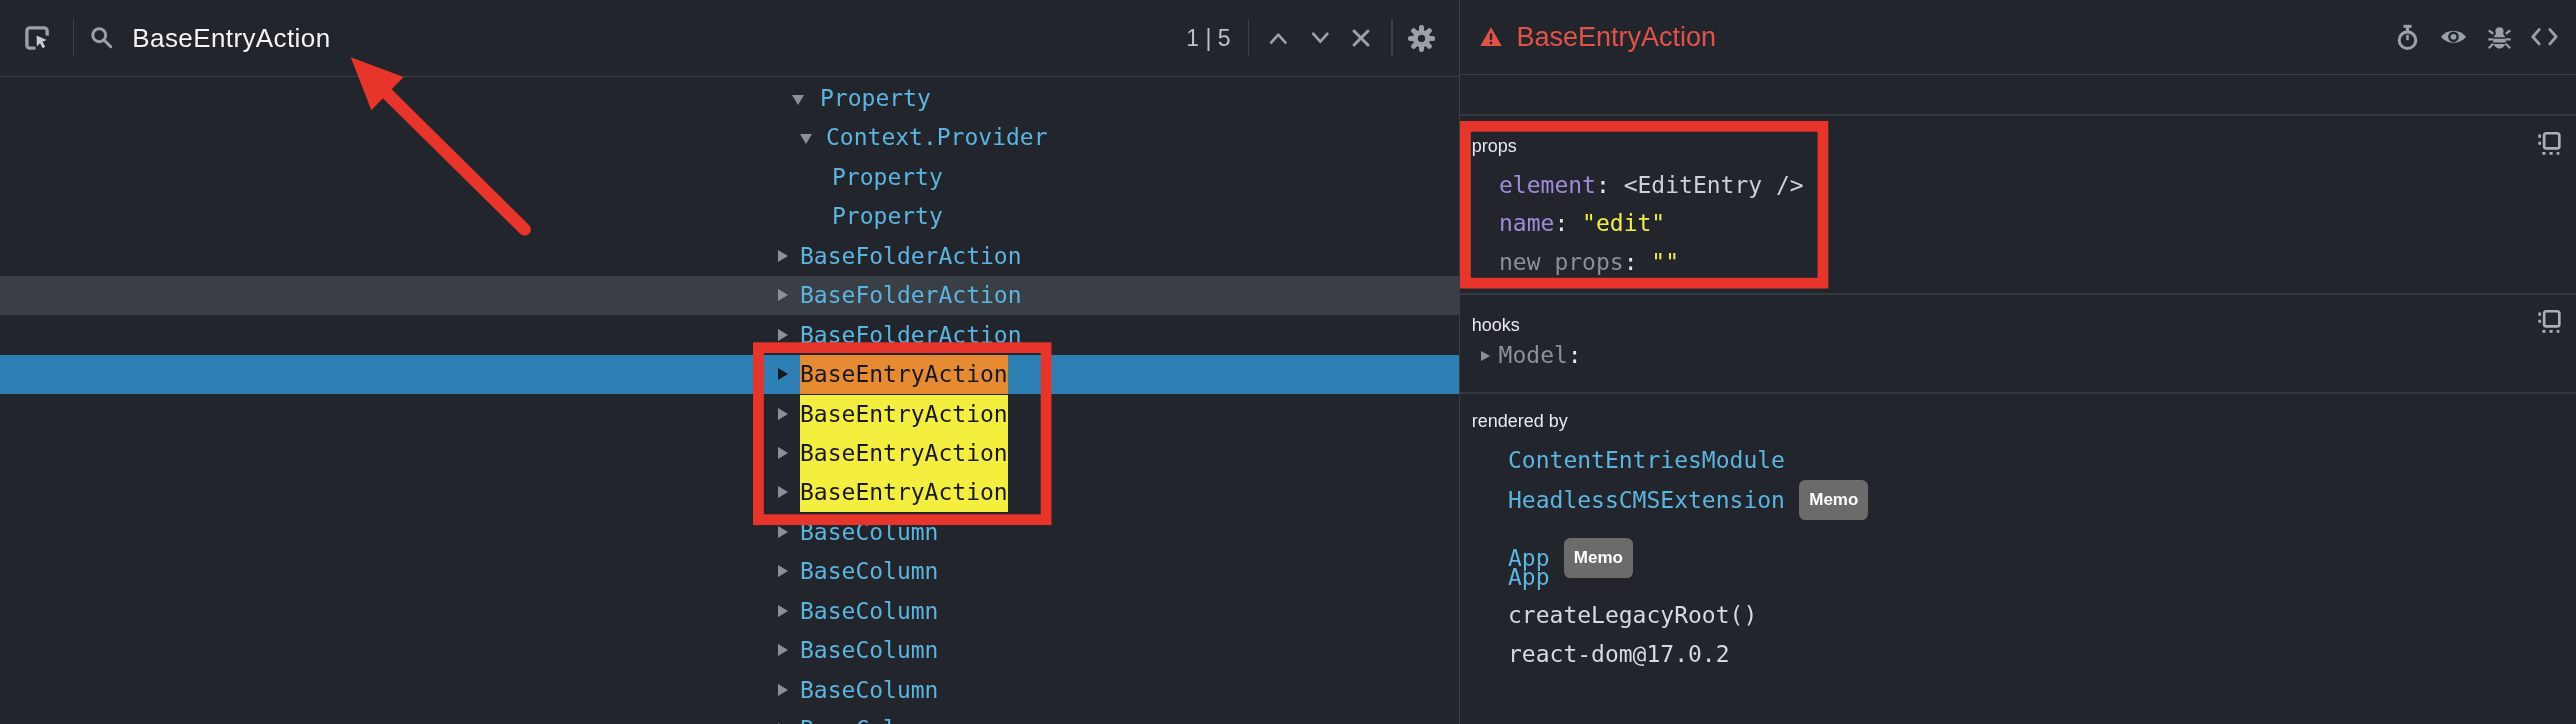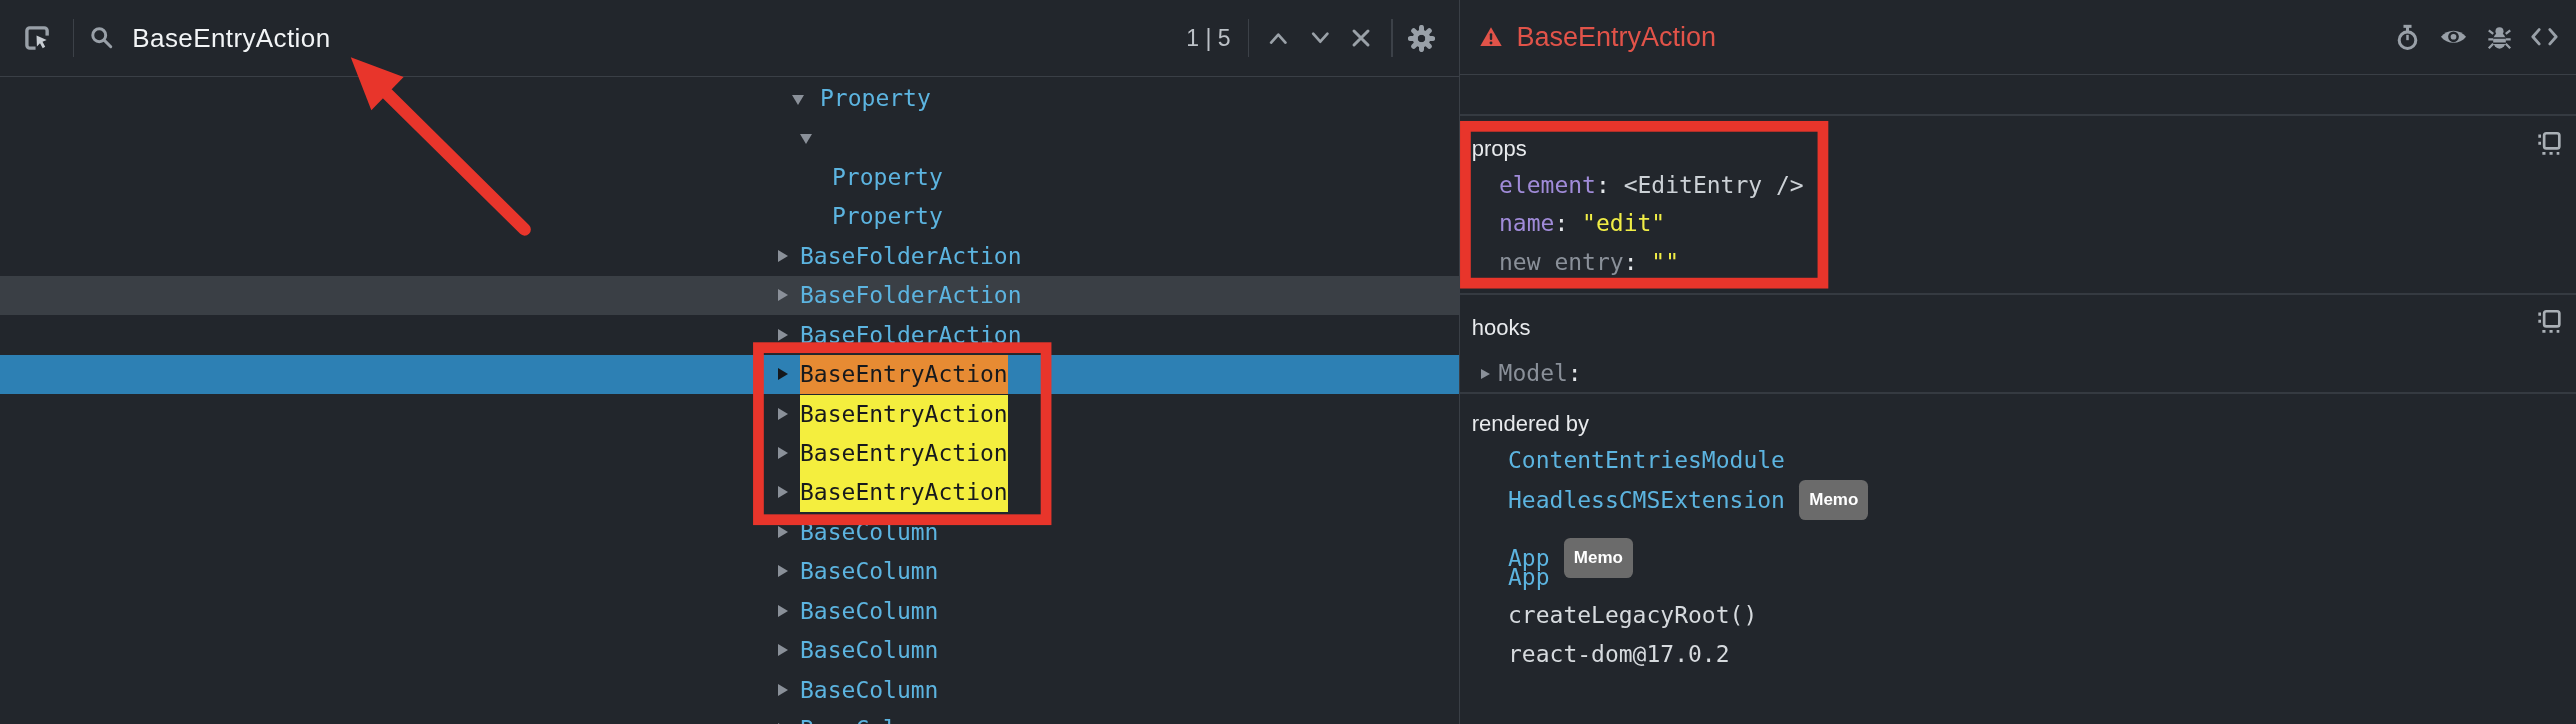--- a/index.html
+++ b/index.html
@@ -46,21 +46,21 @@
 
   
   .right-panel{position:absolute;left:1459px;top:0;width:1117px;height:724px;
                border-left:1.8px solid var(--c-panel-border);}
   .r-header{position:absolute;left:0;top:0;width:100%;height:75px;
             border-bottom:1.8px solid var(--c-panel-border);
             display:flex;align-items:center;}
   .r-title{margin-left:13.4px;font-size:27px;color:var(--c-error-red);}
   .r-icons{margin-left:auto;margin-right:18px;display:flex;align-items:center;gap:19px;}
   .hline{position:absolute;left:0;width:100%;height:1.8px;background:#353a41;}
-  .sec-label{position:absolute;left:11.7px;font-size:22px;color:var(--c-label-text);}
+  .sec-label{position:absolute;left:11.7px;font-size:18px;color:var(--c-label-text);}
   .copy-btn{position:absolute;right:14.3px;background:none;border:none;padding:0;cursor:pointer;}
   .prop-row,.hooks-row,.rb-item{position:absolute;height:39px;line-height:39px;
       font-family:"DejaVu Sans Mono",monospace;font-size:23px;white-space:pre;}
   .prop-row{left:39px;}
   .hooks-row{left:20.6px;color:var(--c-key-gray);}
   .rb-item{left:48px;}
   .k-purple{color:var(--c-key-purple);}
   .k-gray{color:var(--c-key-gray);}
   .sep{color:#e4e7ea;}
   .v-yellow{color:var(--c-value-yellow);}
@@ -126,20 +126,21 @@
         </svg>
       </button>
     </div>
     <div class="tree" id="tree">
         <div class="t-row" style="top: 0px;">
           <span class="t-caret caret-down" style="left: 792px;"></span>
           <span class="t-label" style="left: 820px;">Property</span>
         </div>
         <div class="t-row" style="top: 39px;">
           <span class="t-caret caret-down" style="left: 800px;"></span>
+          <span class="t-label" style="left: 826px;">Context.Provider</span>
         </div>
         <div class="t-row" style="top: 79px;">
           <span class="t-label" style="left: 832px;">Property</span>
         </div>
         <div class="t-row" style="top: 118px;">
           <span class="t-label" style="left: 832px;">Property</span>
         </div>
         <div class="t-row" style="top: 158px;">
           <span class="t-caret caret-right" style="left: 778px;"></span>
           <span class="t-label" style="left: 800px;">BaseFolderAction</span>
@@ -243,34 +244,34 @@
     <button class="copy-btn" style="top:131px">
       <svg width="25" height="25" viewBox="0 0 28 28">
         <rect x="8" y="2.5" width="17" height="17" rx="2.5" fill="none" stroke="#aab0b6" stroke-width="3"></rect>
         <line x1="3" y1="4" x2="3" y2="20" stroke="#aab0b6" stroke-width="3" stroke-dasharray="3.5 4.5"></line>
         <line x1="6" y1="25" x2="25" y2="25" stroke="#aab0b6" stroke-width="3" stroke-dasharray="3.5 4.5"></line>
       </svg>
     </button>
     <div id="props-rows">
         <div class="prop-row" style="top: 166px;"><span class="k-purple">element</span><span class="sep">: </span><span class="v-light">&lt;EditEntry /&gt;</span></div>
         <div class="prop-row" style="top: 204px;"><span class="k-purple">name</span><span class="sep">: </span><span class="v-yellow">"edit"</span></div>
-        <div class="prop-row" style="top: 243px;"><span class="k-gray">new entry</span><span class="sep">: </span><span class="v-yellow">""</span></div>
+        <div class="prop-row" style="top: 243px;"><span class="k-gray">new props</span><span class="sep">: </span><span class="v-yellow">""</span></div>
       </div>
 
     <div class="hline" style="top:293px"></div>
 
     <div class="sec-label" style="top:315px">hooks</div>
     <button class="copy-btn" style="top:309px">
       <svg width="25" height="25" viewBox="0 0 28 28">
         <rect x="8" y="2.5" width="17" height="17" rx="2.5" fill="none" stroke="#aab0b6" stroke-width="3"></rect>
         <line x1="3" y1="4" x2="3" y2="20" stroke="#aab0b6" stroke-width="3" stroke-dasharray="3.5 4.5"></line>
         <line x1="6" y1="25" x2="25" y2="25" stroke="#aab0b6" stroke-width="3" stroke-dasharray="3.5 4.5"></line>
       </svg>
     </button>
-    <div class="hooks-row" style="top:354px"><span class="hooks-caret"></span><span>Model</span><span class="sep">:</span></div>
+    <div class="hooks-row" style="top:336px"><span class="hooks-caret"></span><span>Model</span><span class="sep">:</span></div>
 
     <div class="hline" style="top:392px"></div>
 
     <div class="sec-label" style="top:411px">rendered by</div>
     <div id="rb-items">
         <div class="rb-item" style="top: 441px;"><span class="rb-link">ContentEntriesModule</span></div>
         <div class="rb-item" style="top: 480px;"><span class="rb-link">HeadlessCMSExtension</span><span class="badge">Memo</span></div>
         <div class="rb-item" style="top: 518px; margin-top: 20px;"><span class="rb-link">App</span><span class="badge">Memo</span></div>
         <div class="rb-item" style="top: 558px;"><span class="rb-link">App</span></div>
         <div class="rb-item" style="top: 596px;"><span class="rb-plain">createLegacyRoot()</span></div>

